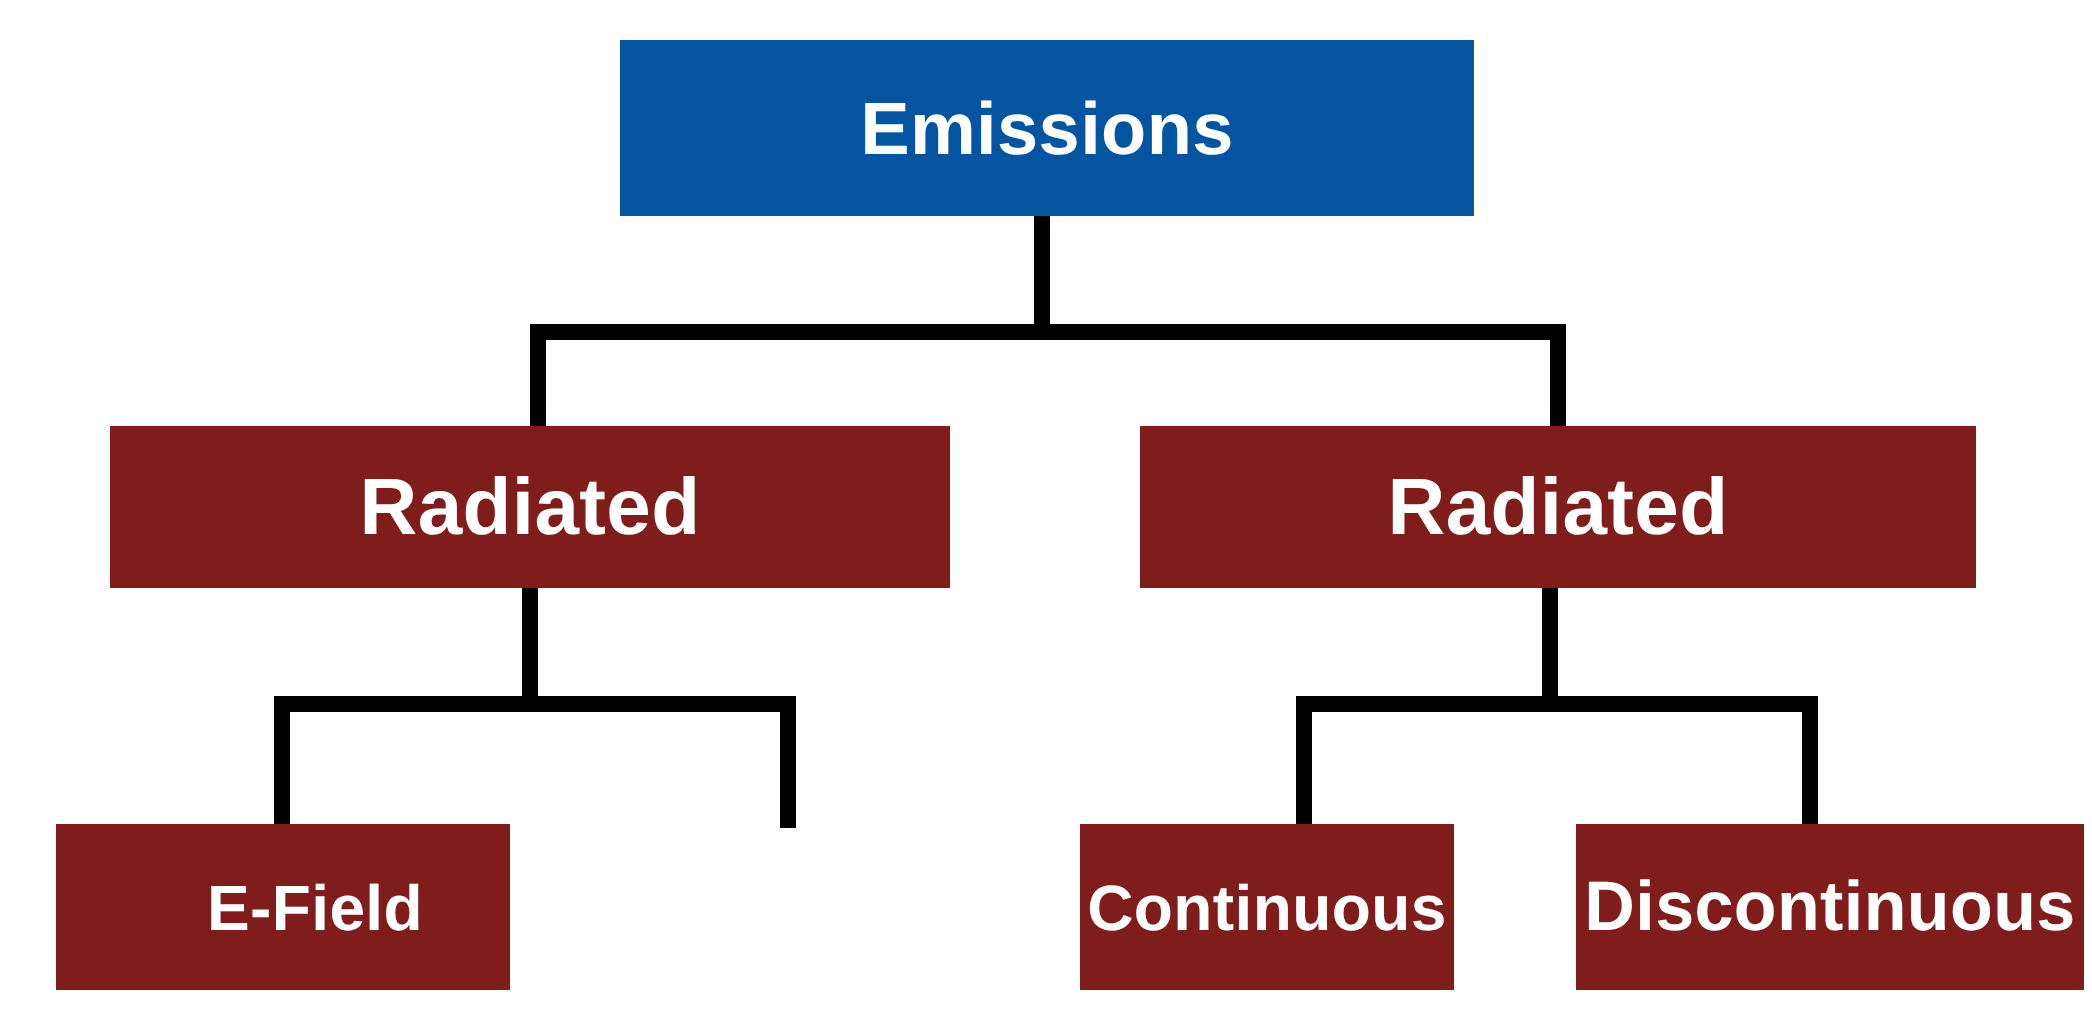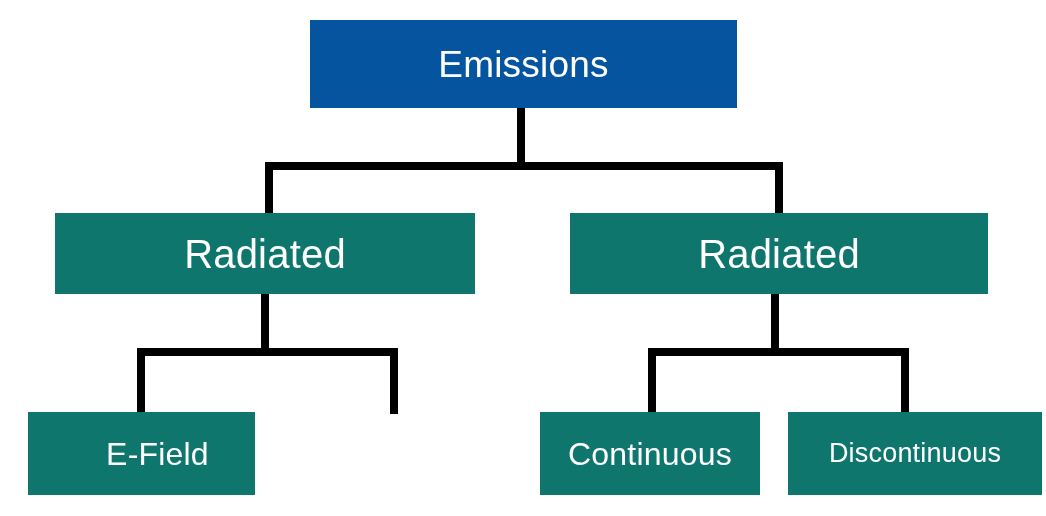--- a/index.html
+++ b/index.html
@@ -20,32 +20,32 @@
   }
 
   
   .node {
     position: absolute;
     box-sizing: border-box;
     display: flex;
     align-items: center;
     justify-content: center;
     color: #ffffff;
-    font-weight: normal;
+    font-weight: bold;
     line-height: 1;
     letter-spacing: 0.2px;
     white-space: nowrap;
     user-select: none;
   }
   .node-root {
     background: #05549f;
   }
   .node-branch,
   .node-leaf {
-    background: #0f766e;
+    background: #7f1d1d;
   }
 
   
   .conn {
     position: absolute;
     background: #000000;
   }
 </style>
 </head>
 <body>
@@ -72,17 +72,17 @@
 
   <div class="node node-root" style="left:310px; top:20px; width:427px; height:88px; font-size:37px;">Emissions</div>
 
   <div class="node node-branch" style="left:55px; top:213px; width:420px; height:81px; font-size:40px;">Radiated</div>
 
   <div class="node node-branch" style="left:570px; top:213px; width:418px; height:81px; font-size:40px;">Radiated</div>
 
   <div class="node node-leaf" style="left:28px; top:412px; width:227px; height:83px; font-size:32px;padding-left:32px;">E-Field</div>
 
 
-  <div class="node node-leaf" style="left:540px; top:412px; width:220px; height:83px; font-size:32px;">Continuous</div>
+  <div class="node node-leaf" style="left:540px; top:412px; width:187px; height:83px; font-size:32px;">Continuous</div>
 
-  <div class="node node-leaf" style="left:788px; top:412px; width:254px; height:83px; font-size:27px;">Discontinuous</div>
+  <div class="node node-leaf" style="left:788px; top:412px; width:254px; height:83px; font-size:35px;">Discontinuous</div>
 
 </div>
 
 </body></html>

